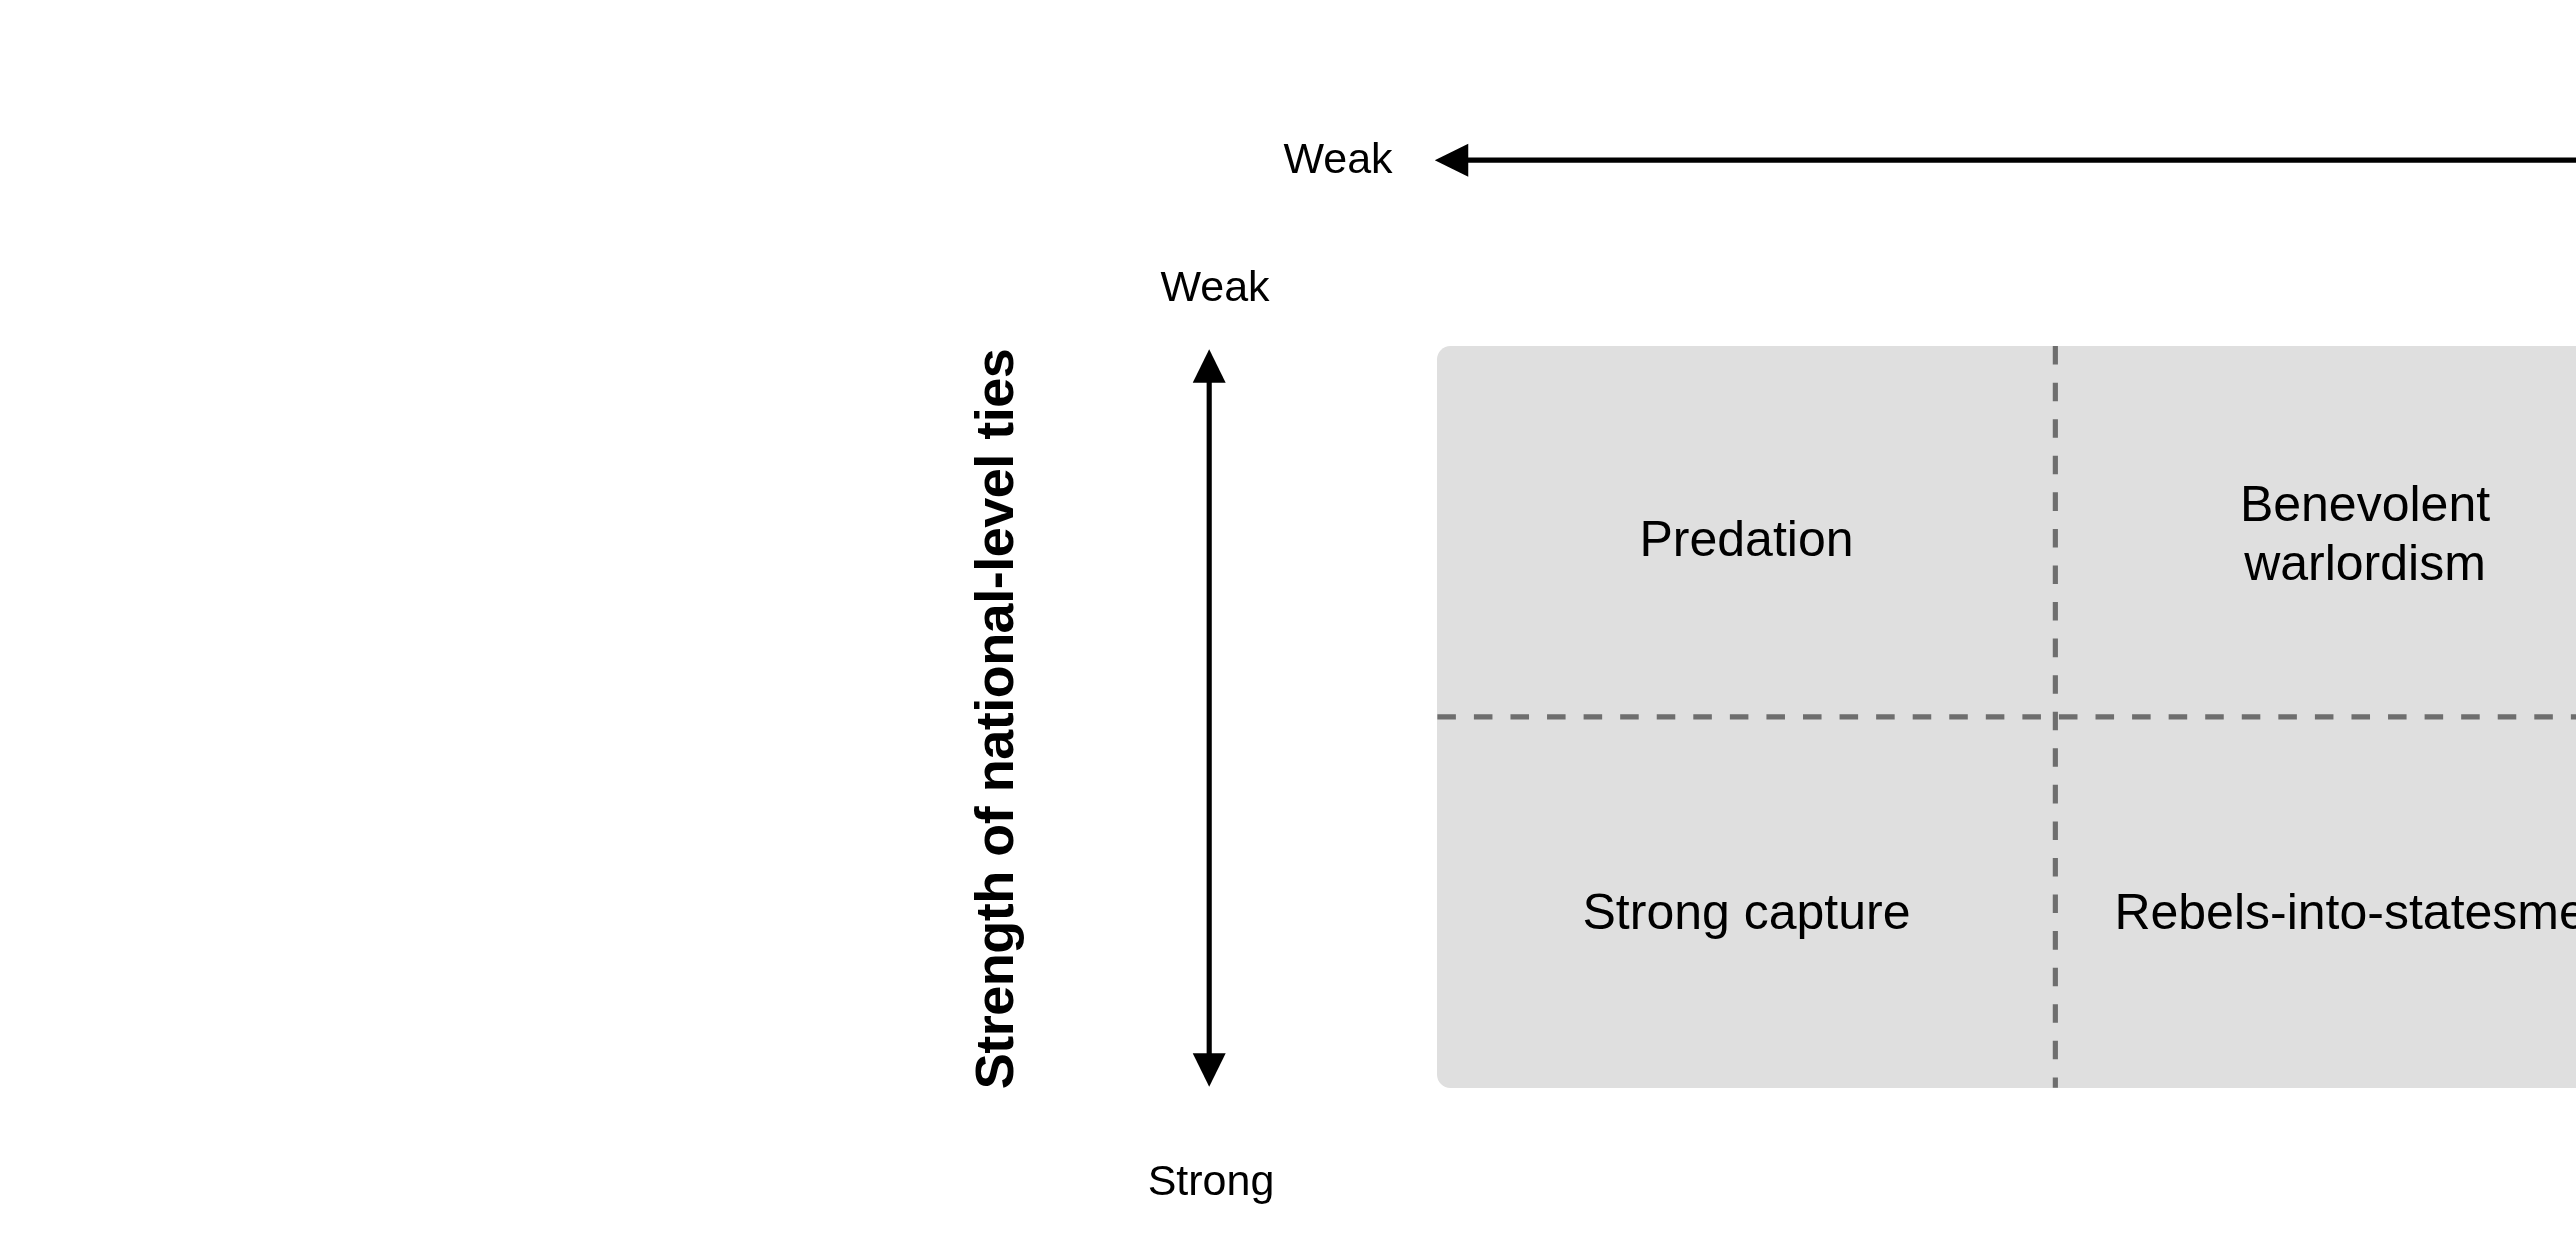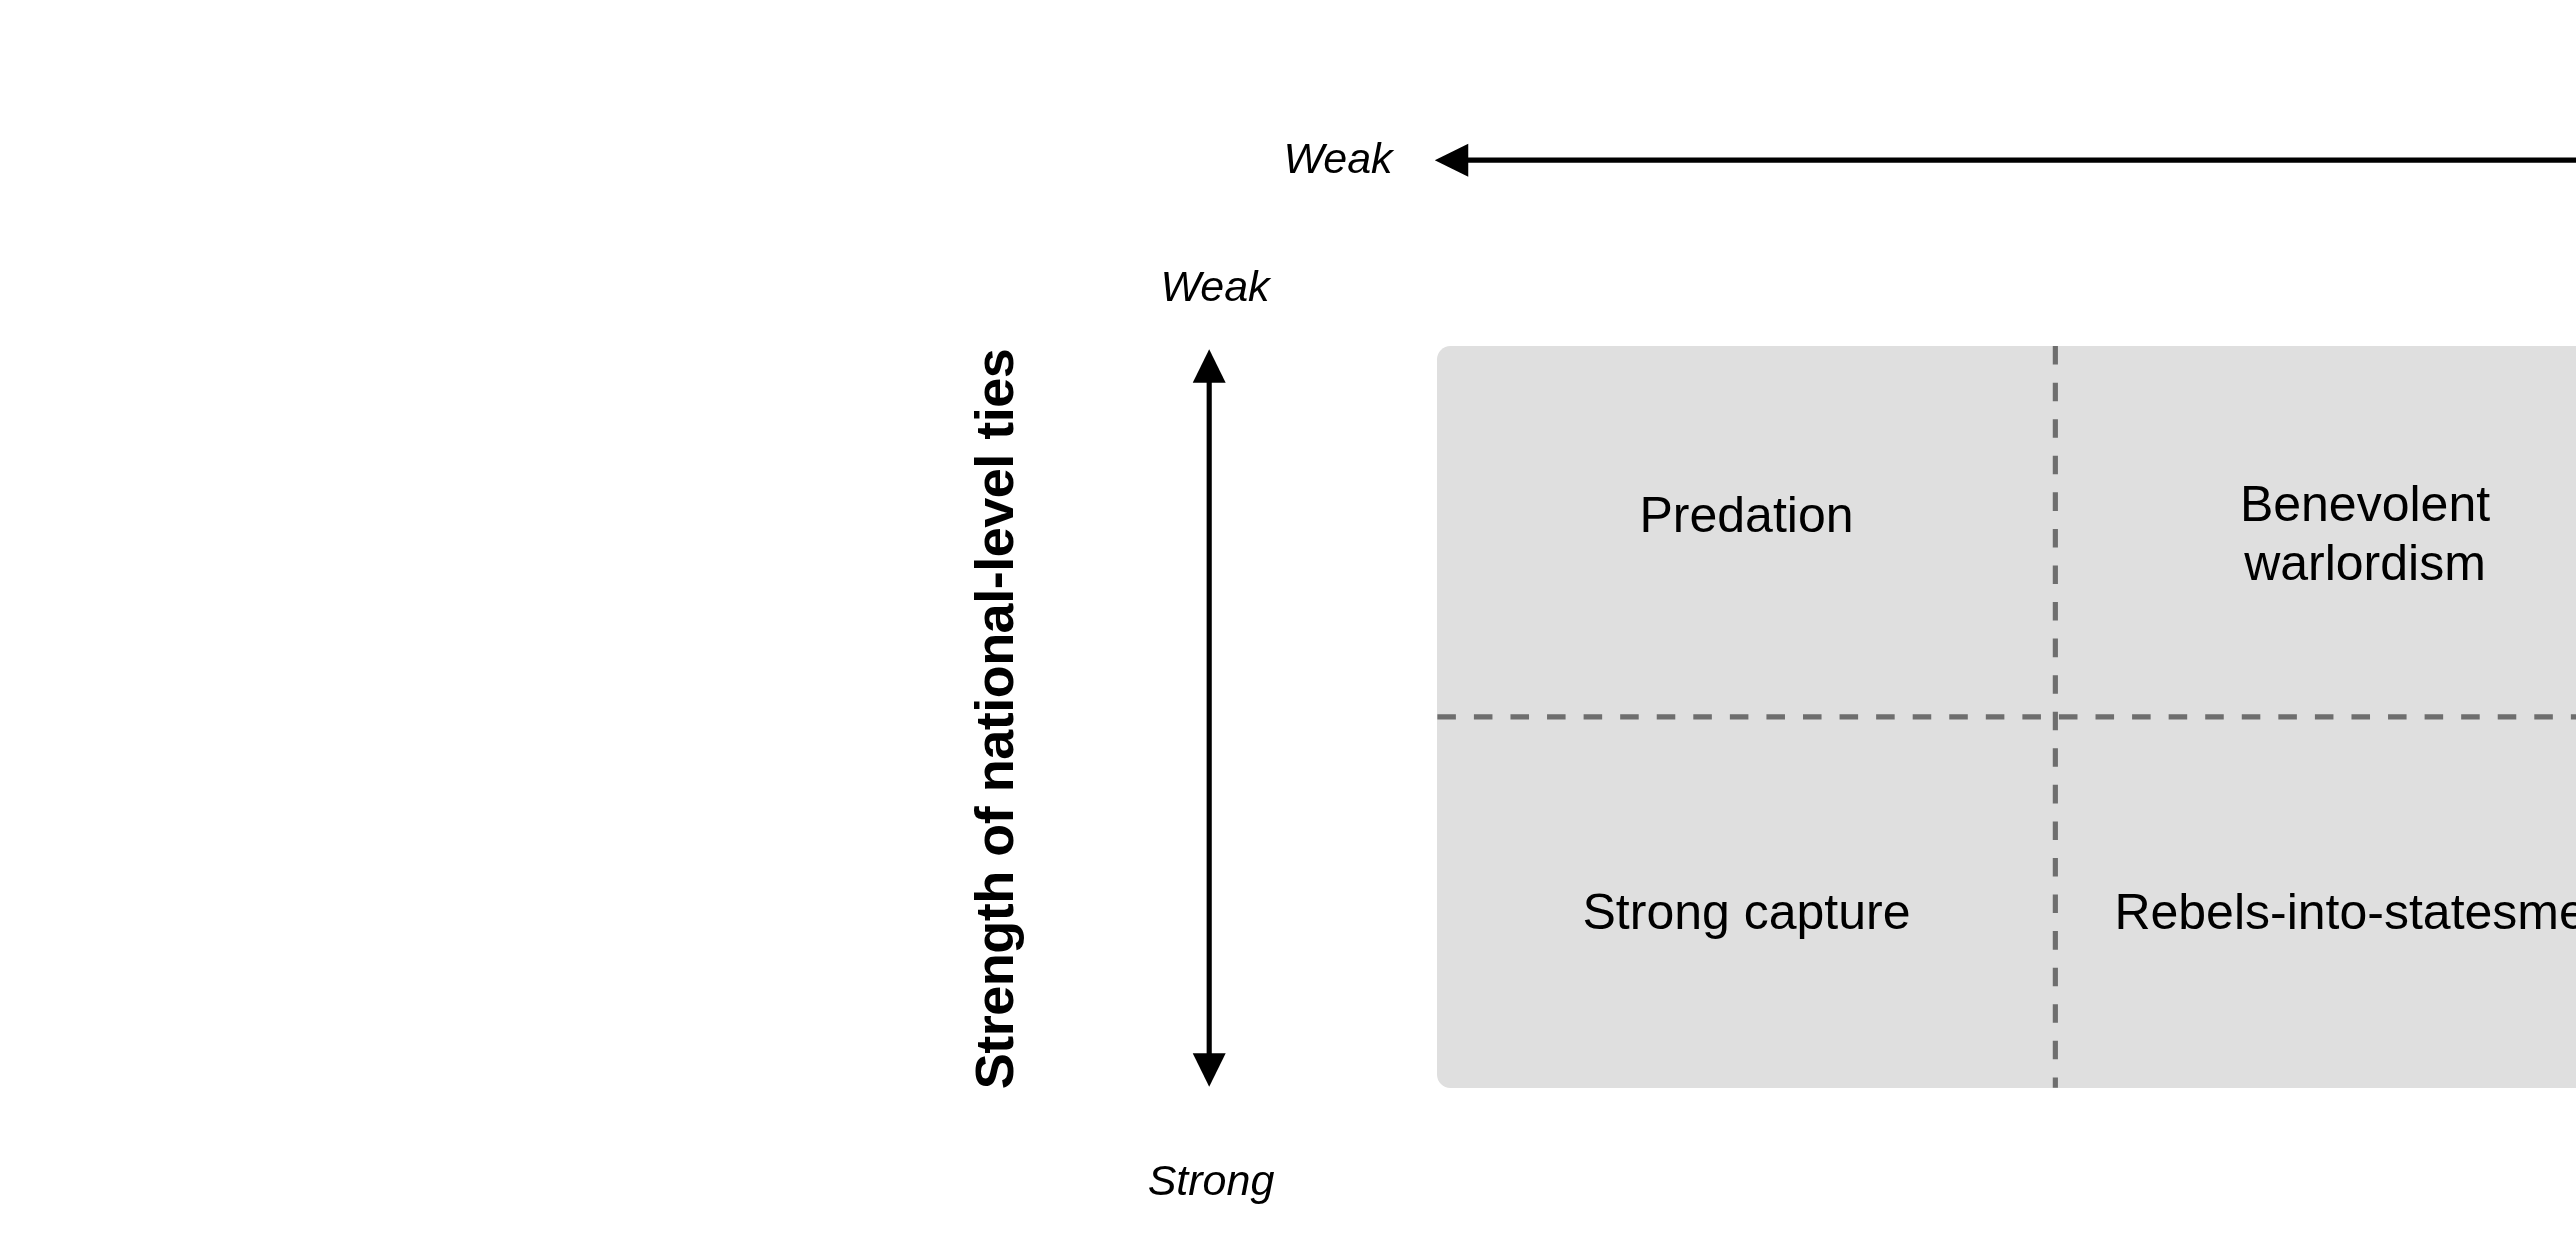--- a/index.html
+++ b/index.html
@@ -19,21 +19,20 @@
   .axis-title {
     font-size: 54px;
     font-weight: bold;
     line-height: 1;
     letter-spacing: -0.5px;
   }
   .endpoint-label {
     font-size: 43px;
     font-weight: normal;
     line-height: 1;
-    font-style: italic;
   }
   .quadrant-label {
     font-size: 50px;
     font-weight: normal;
     line-height: 1.18;
   }
 
   #x-axis-title { left: 1540px; top: 62px; width: 1030px; }
   #x-weak   { left: 1209px; top: 137px; width: 258px; }
 
@@ -43,21 +42,21 @@
   }
   #y-weak   { left: 1086px; top: 265px;  width: 258px; }
   #y-strong { left: 1082px; top: 1159px; width: 258px; }
 
   #quadrant-box {
     left: 1437px; top: 346px;
     width: 1236px; height: 742px;
     border-radius: 13.4px;
   }
 
-  #label-predation    { left: 1489px; top: 486px;  width: 515px; }
+  #label-predation    { left: 1489px; top: 510px;  width: 515px; }
   #label-benevolent   { left: 2159px; top: 475px;  width: 412px;  }
   #label-state-capture{ left: 1489px; top: 883px; width: 515px; }
   #label-rebels       { left: 2081px; top: 883px; width: 567px; }
 
   #diagram-overlay { left: 0; top: 0; width: 3709px; height: 1236px; pointer-events: none; }
 </style>
 </head>
 <body>
 
 <div id="canvas">

